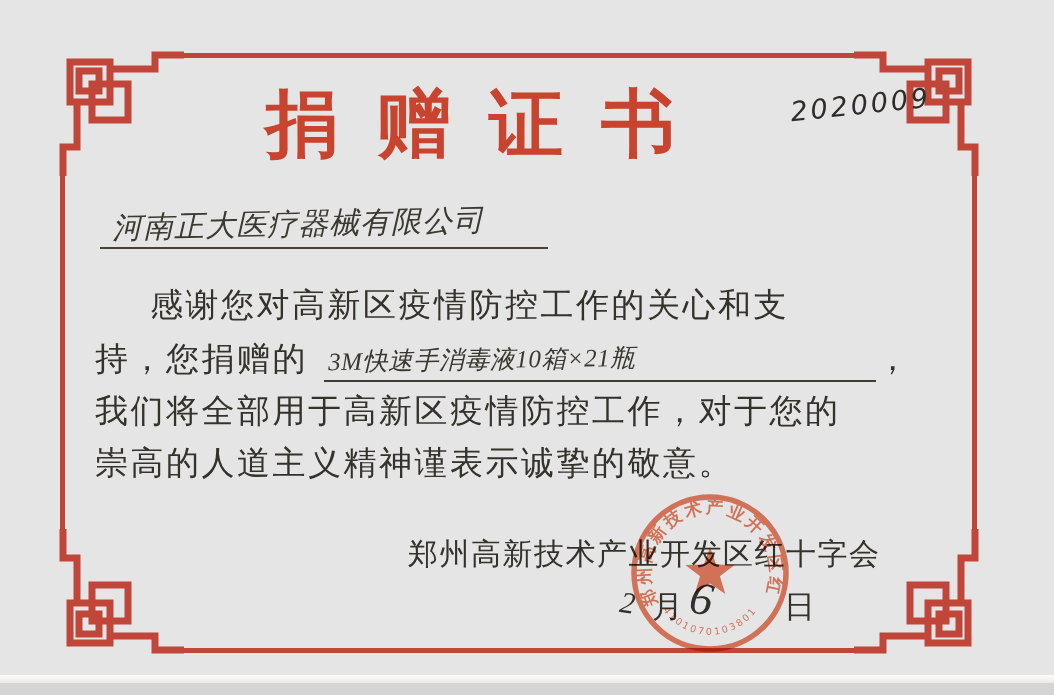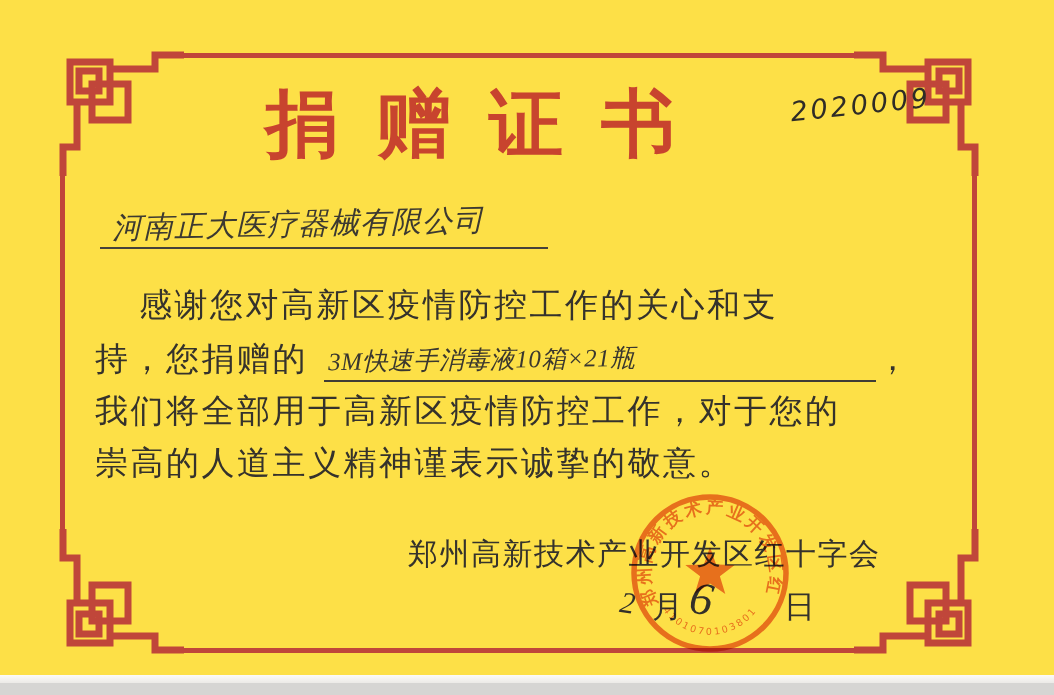--- a/index.html
+++ b/index.html
@@ -1,18 +1,18 @@
 <!DOCTYPE html>
 <html><head>
 <meta charset="utf-8">
 <style>
   html,body{margin:0;padding:0;background:#ffffff;}
   .stage{
     position:relative;width:1054px;height:695px;overflow:hidden;
-    background:#fde047;
+    background:#e5e5e5;
     font-family:"Liberation Serif","DejaVu Serif",serif;
   }
   
   .photo-edge{position:absolute;left:0;bottom:0;width:100%;height:12px;background:#d6d5d3;}
   .photo-edge-fade{position:absolute;left:0;bottom:12px;width:100%;height:8px;
     background:linear-gradient(#fcfbf8,#eceae7);}
 
   
   .frame-line{position:absolute;background:#c0463a;}
   .line-top{left:184px;top:53px;width:670px;height:5px;}
@@ -40,21 +40,21 @@
   .recipient{
     position:absolute;left:112px;top:204px;
     font-size:30px;font-style:italic;color:#3c3931;letter-spacing:1px;
     transform:rotate(-1.2deg);white-space:nowrap;
   }
   .recipient-underline{position:absolute;left:100px;top:247px;width:448px;height:2px;background:#45413a;}
 
   .body-line{
     position:absolute;font-size:33px;letter-spacing:2.5px;color:#35322c;white-space:nowrap;
   }
-  .body-l1{left:139px;top:283px;font-family:Liberation Mono, monospace;}
+  .body-l1{left:150px;top:283px;font-family:Liberation Mono, monospace;}
   .body-l2{left:95px;top:336px;display:flex;align-items:flex-end;}
   .body-l3{left:95px;top:389px;}
   .body-l4{left:95px;top:441px;}
   .donation-slot{
     display:inline-block;width:552px;height:44px;margin-left:16px;
     border-bottom:2px solid #403c35;position:relative;
   }
   .donation-text{
     position:absolute;left:4px;bottom:4px;font-size:25px;font-style:italic;
     letter-spacing:0.5px;color:#3a372f;transform:rotate(-0.8deg);white-space:nowrap;

